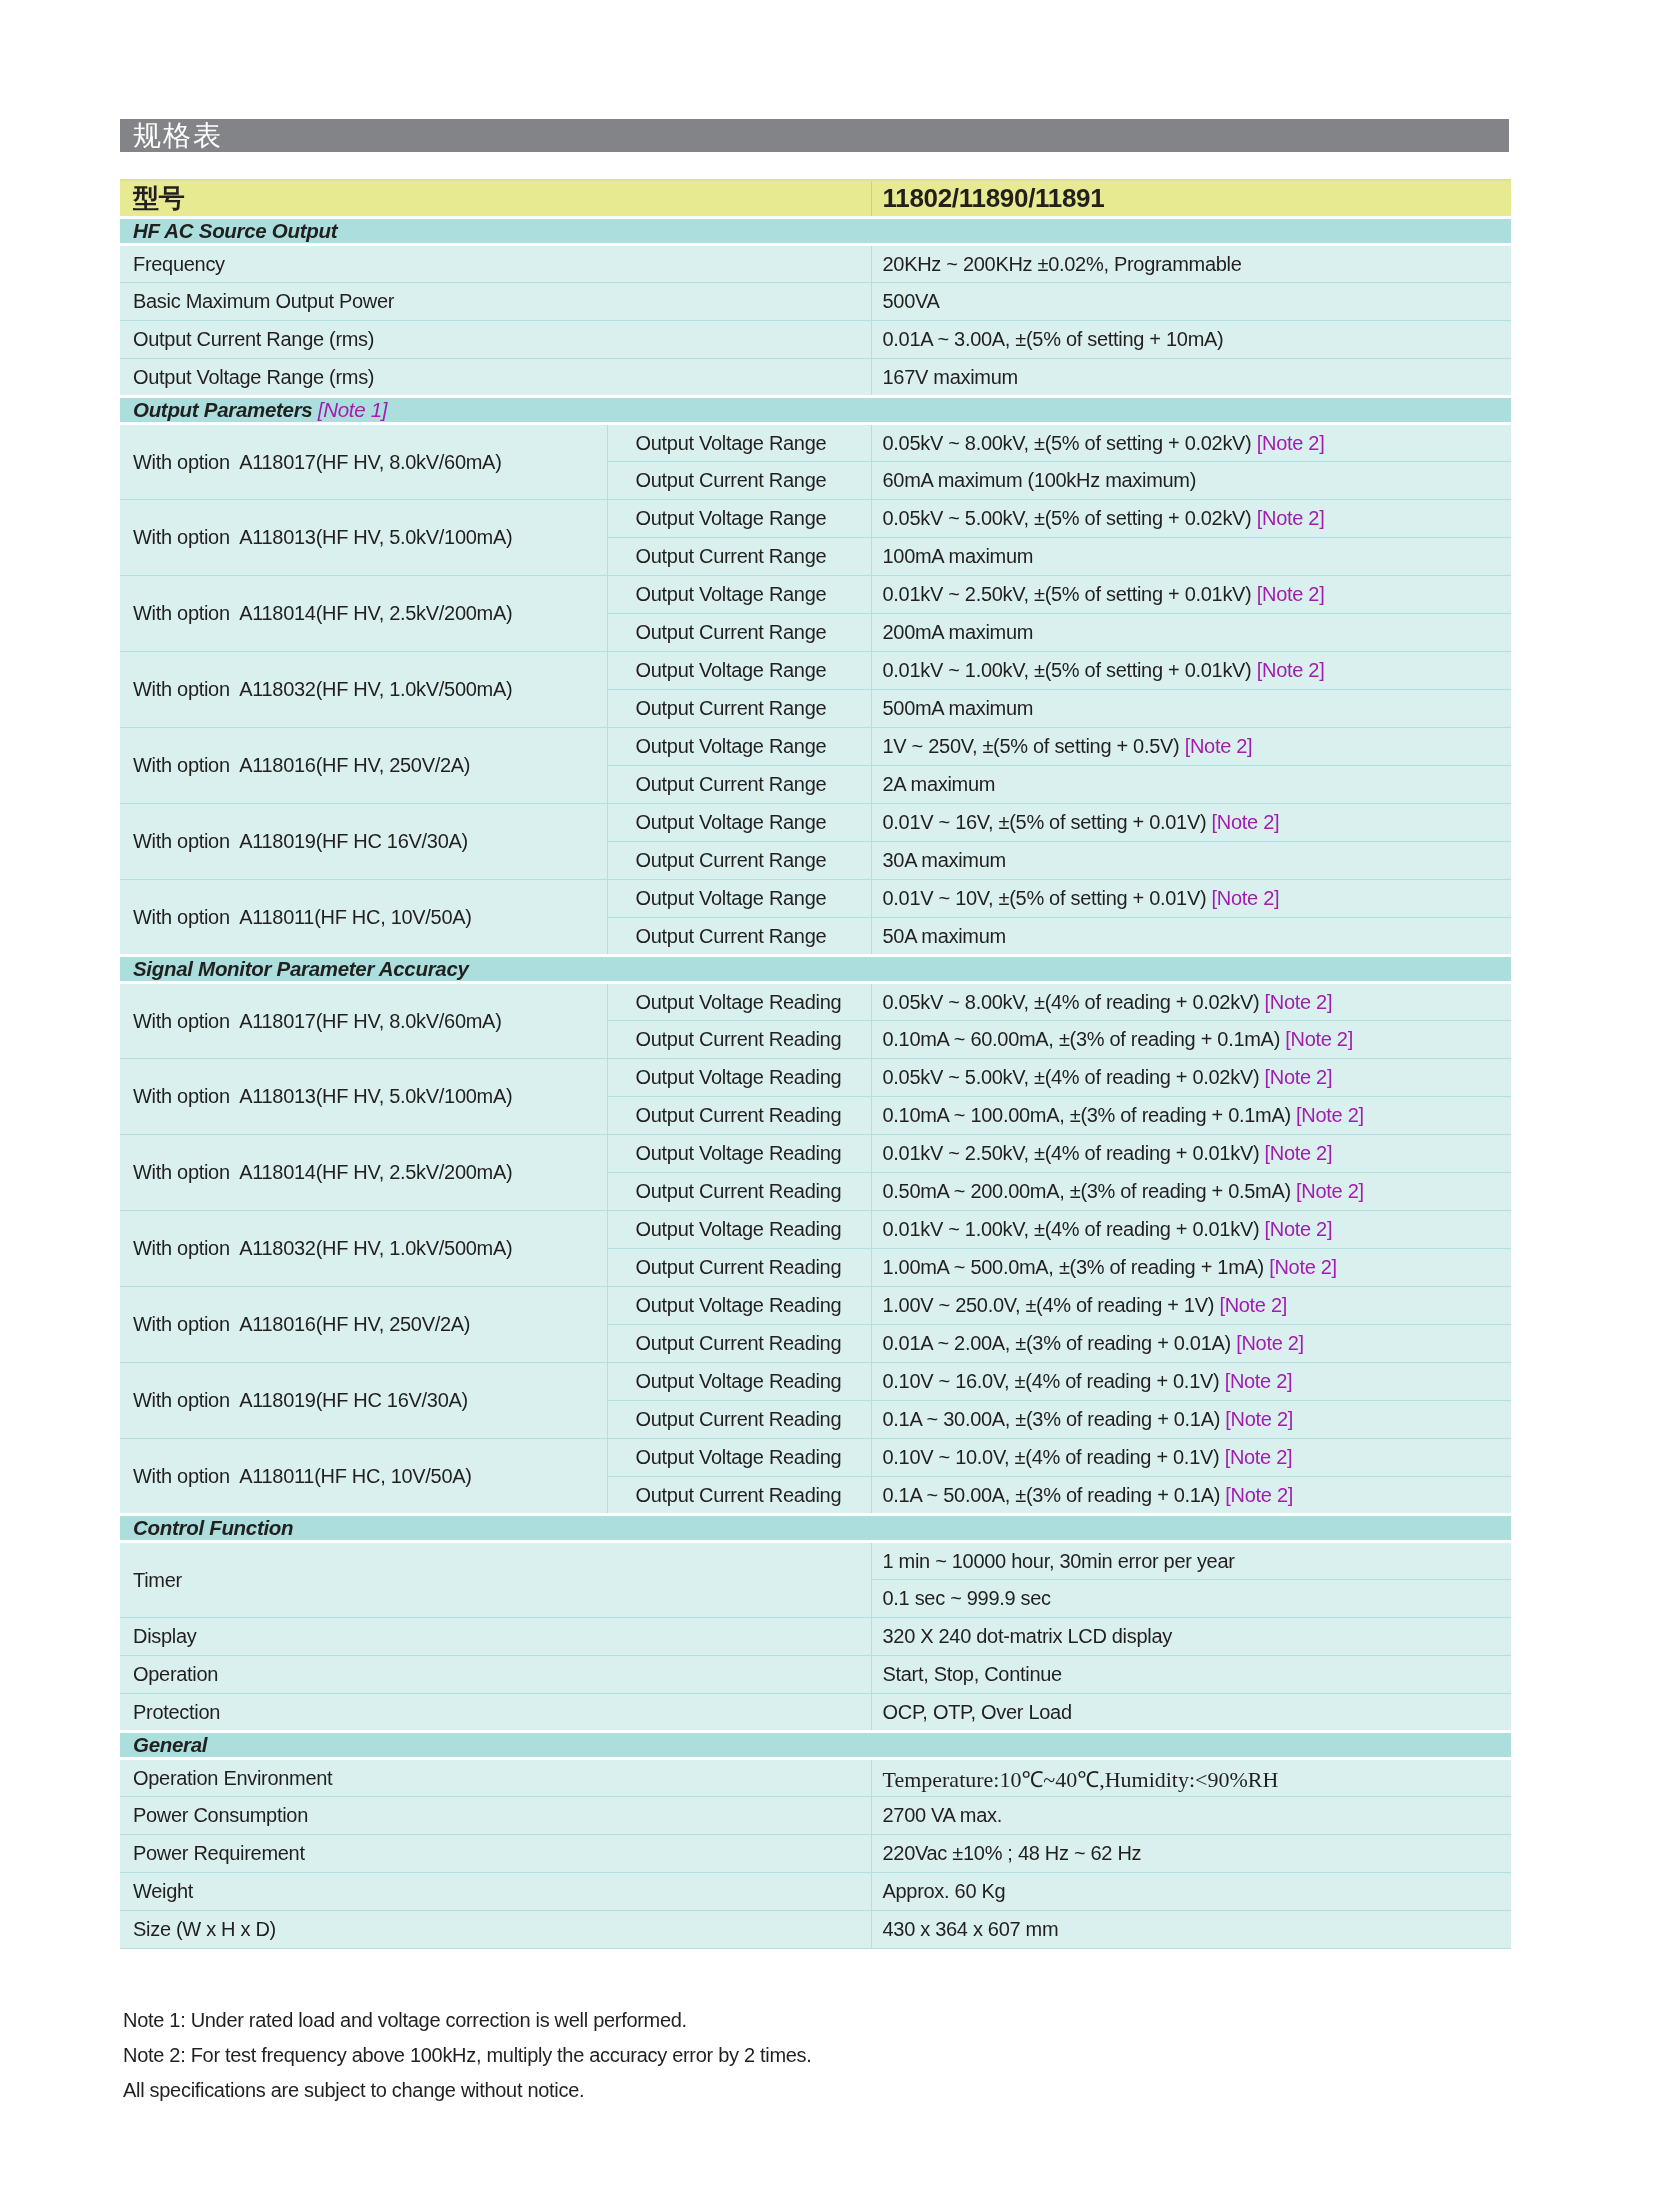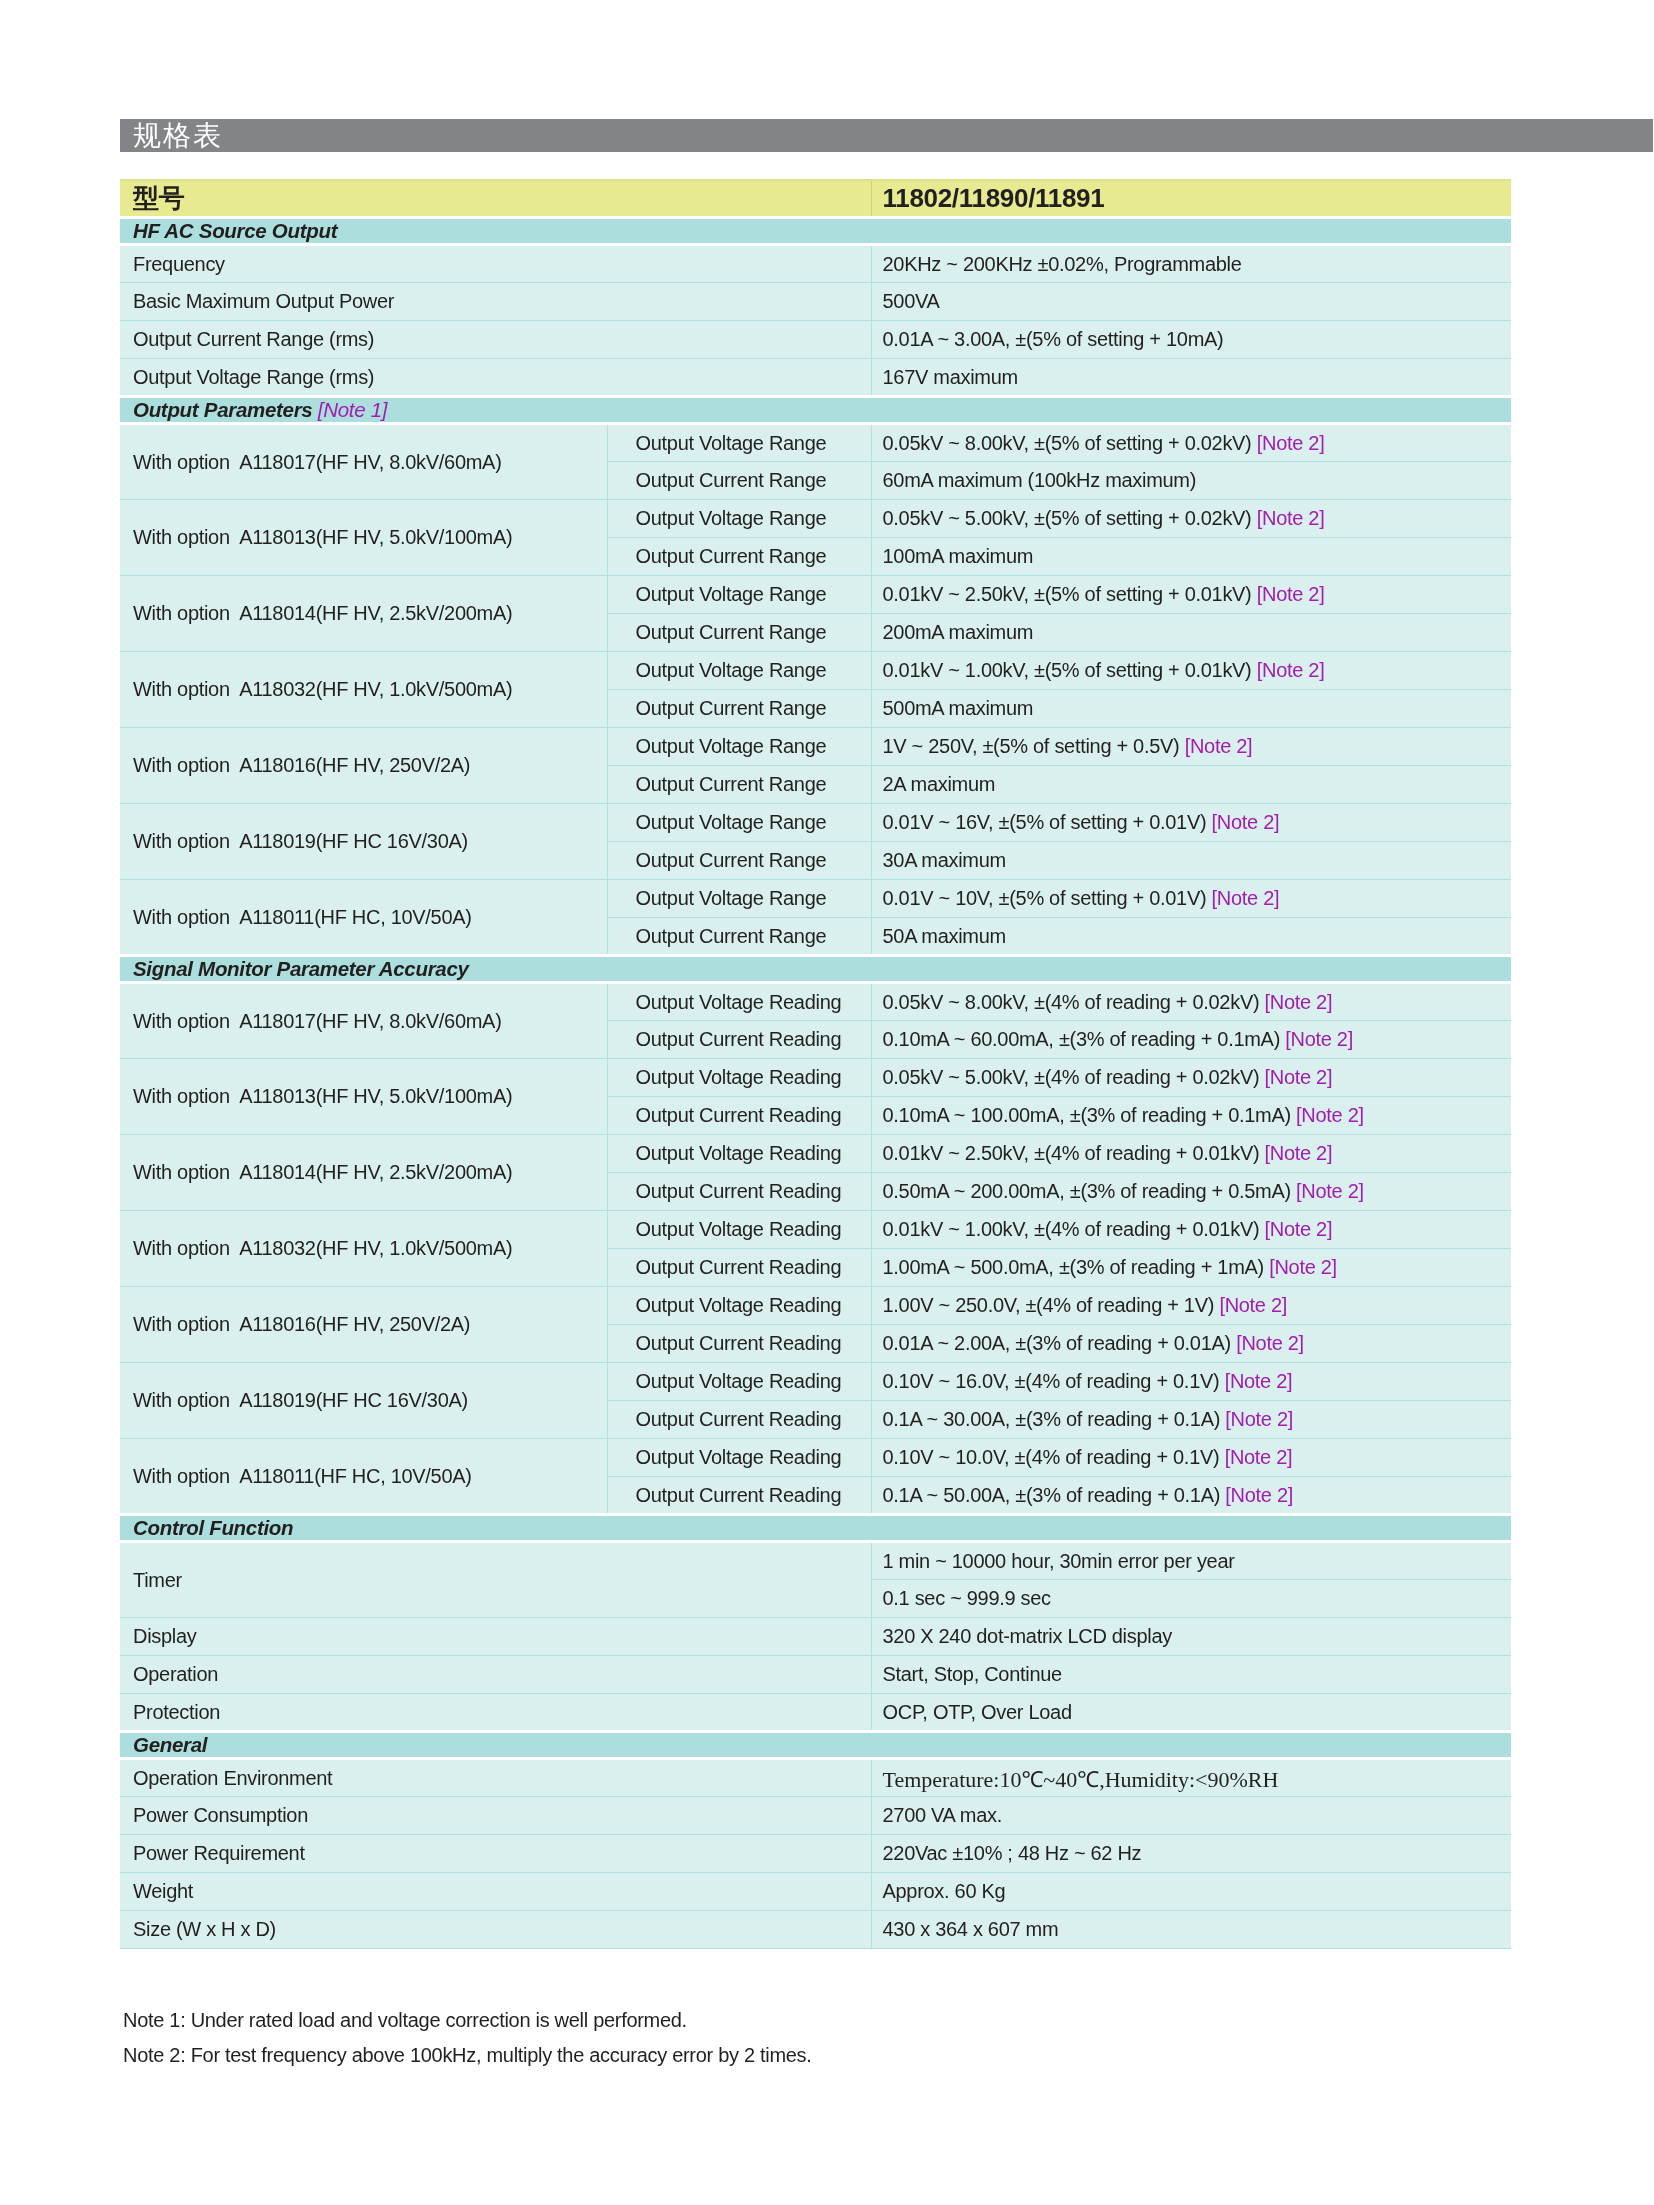--- a/index.html
+++ b/index.html
@@ -6,21 +6,21 @@
   html,body { margin:0; padding:0; }
   body {
     width: 1654px; height: 2205px;
     background: #ffffff;
     font-family: "Liberation Sans", "DejaVu Sans", sans-serif;
     color: #221f1f;
     position: relative;
   }
   .title-bar {
     position: absolute; left: 120px; top: 119px;
-    width: 1533px; height: 33px;
+    width: 1389px; height: 33px;
     background: #828487;
     display: flex; align-items: center;
     padding-left: 13px;
   }
   .title-bar .t {
     color: #ffffff;
     font-family: "DejaVu Serif", "Liberation Serif", serif;
     font-size: 28px; letter-spacing: 2px; font-weight: 500;
   }
   table.spec {
@@ -309,14 +309,15 @@
   <tr class="r">
     <td colspan="2">Size (W x H x D)</td>
     <td class="val">430 x 364 x 607 mm</td>
   </tr>
 </tbody>
   </table>
 
 <div class="notes">
   <div>Note 1: Under rated load and voltage correction is well performed.</div>
   <div>Note 2: For test frequency above 100kHz, multiply the accuracy error by 2 times.</div>
+  <div>All specifications are subject to change without notice.</div>
 </div>
 
 
 </body></html>

